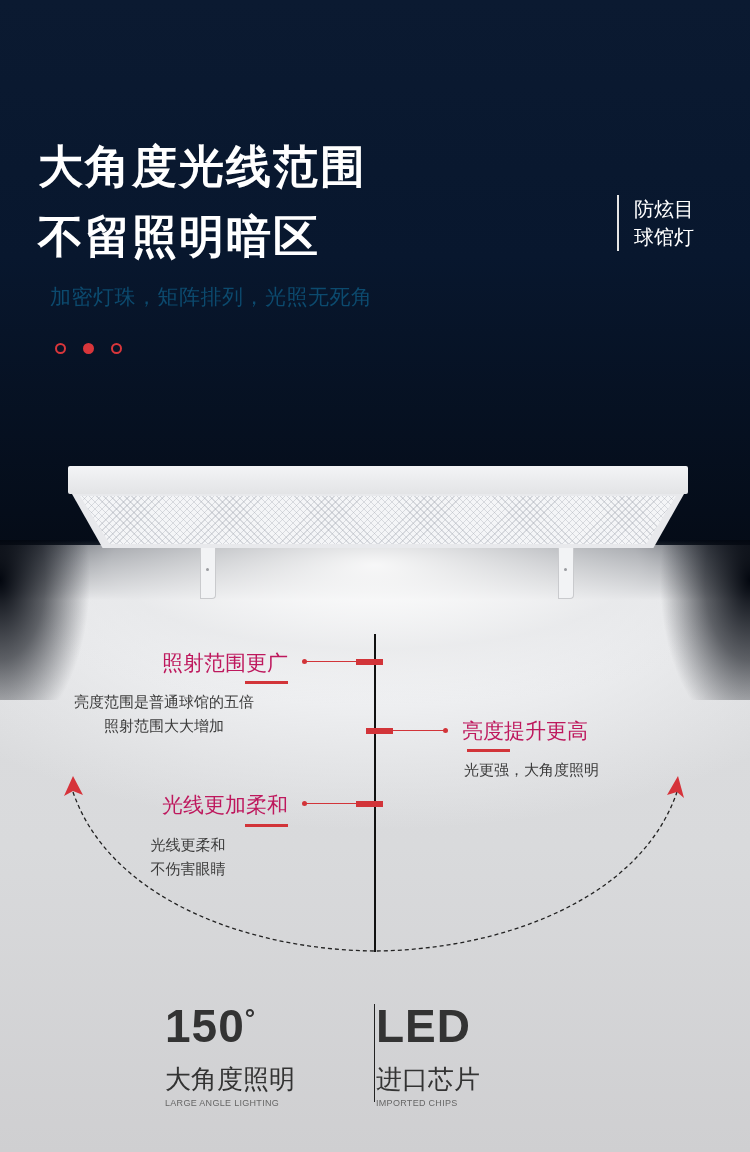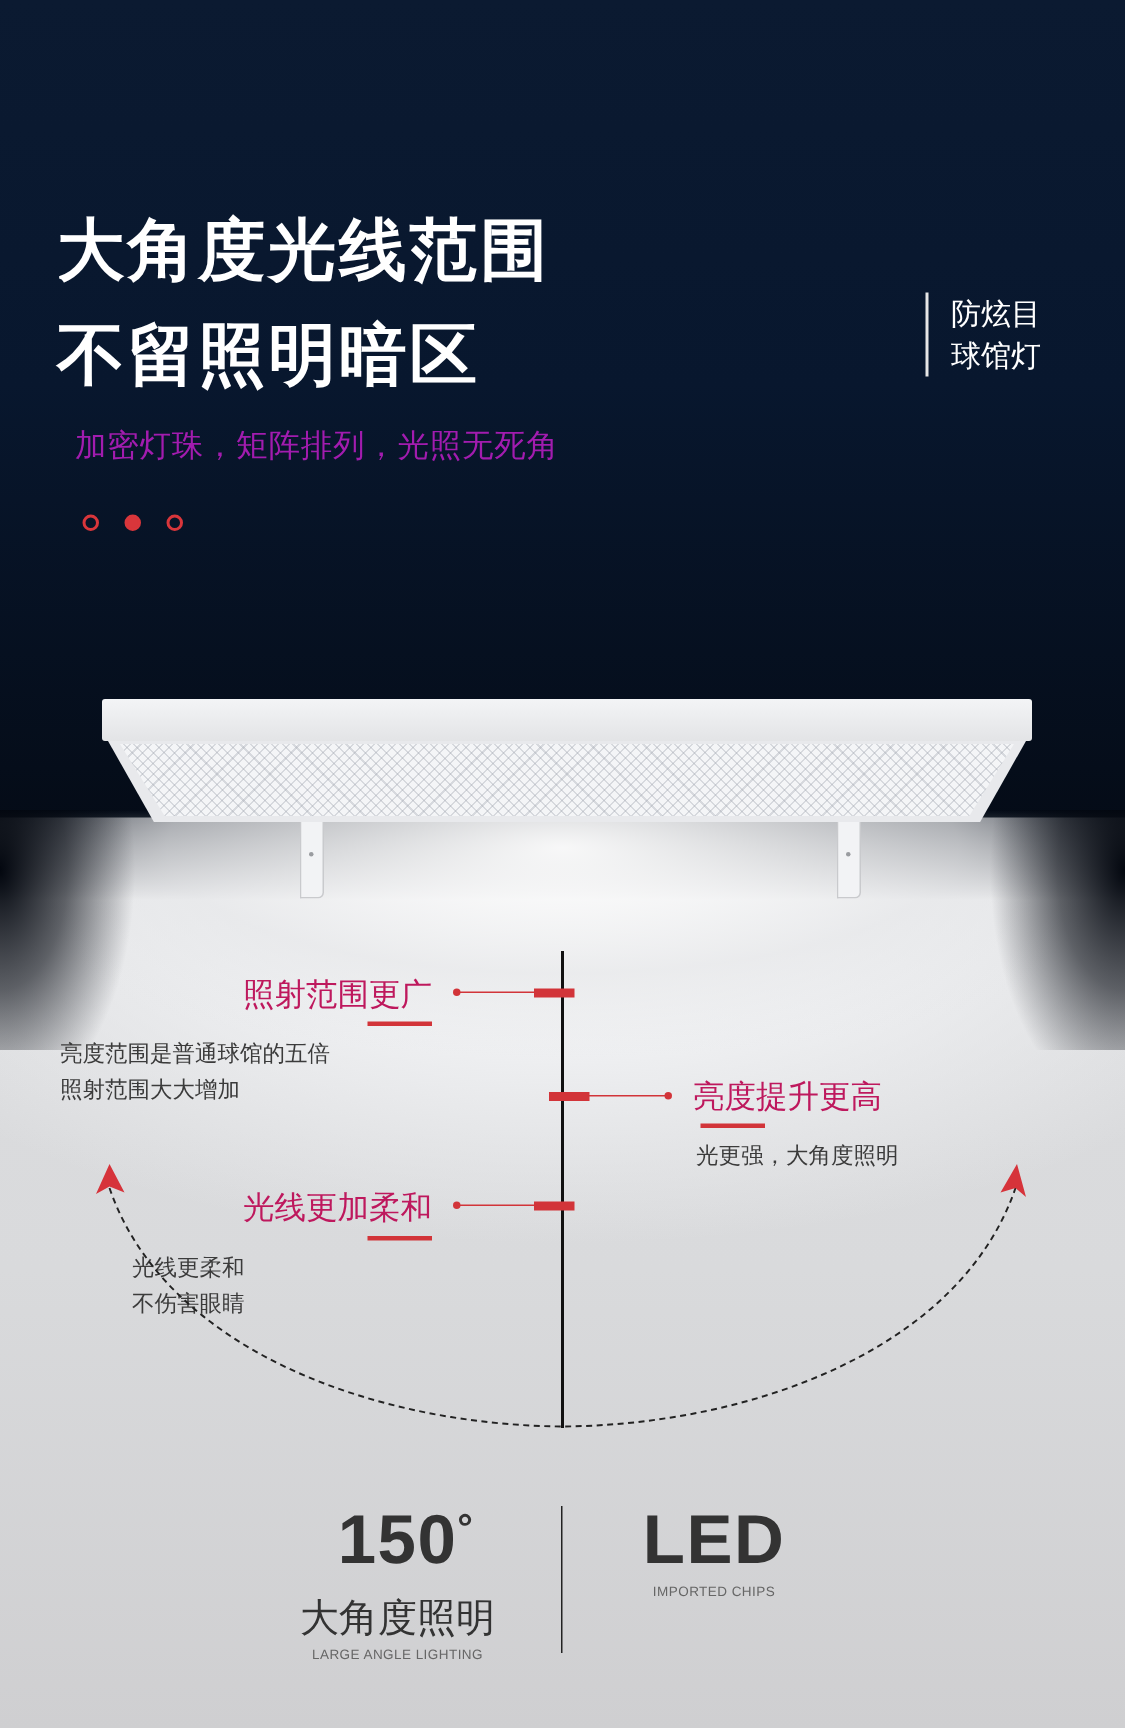--- a/index.html
+++ b/index.html
@@ -10,21 +10,21 @@
       radial-gradient(ellipse 520px 230px at 375px 60px, rgba(255,255,255,0.95) 0%, rgba(240,241,243,0.9) 45%, rgba(220,221,223,0) 100%),
       linear-gradient(180deg,#dcdddf 0%,#d9dadc 50%,#cfcfd1 100%);
     -webkit-mask-image:linear-gradient(180deg,rgba(0,0,0,0) 0px,#000 60px);
     mask-image:linear-gradient(180deg,rgba(0,0,0,0) 0px,#000 60px);}
   .beam{position:absolute;left:0;top:545px;width:750px;height:200px;
     background:radial-gradient(ellipse 440px 140px at 375px 20px, rgba(255,255,255,0.95) 0%, rgba(230,231,233,0.7) 60%, rgba(220,221,223,0) 100%);}
   .side-shade-l{position:absolute;left:0;top:540px;width:90px;height:160px;background:radial-gradient(ellipse 90px 160px at 0 40px,#03070f 0%,rgba(3,7,15,0.6) 50%,rgba(3,7,15,0) 100%);}
   .side-shade-r{position:absolute;right:0;top:540px;width:90px;height:160px;background:radial-gradient(ellipse 90px 160px at 90px 40px,#03070f 0%,rgba(3,7,15,0.6) 50%,rgba(3,7,15,0) 100%);}
 
   .title{position:absolute;left:38px;top:132px;color:#fff;font-size:45px;font-weight:bold;line-height:70px;letter-spacing:2px;}
-  .subtitle{position:absolute;left:50px;top:283px;color:#a21caf;font-size:21px;letter-spacing:0.5px;}
+  .subtitle{position:absolute;left:50px;top:283px;color:#0c4a6e;font-size:21px;letter-spacing:0.5px;}
   .dots{position:absolute;left:55px;top:343px;display:flex;gap:17px;}
   .dot{width:7px;height:7px;border:2px solid #d9363b;border-radius:50%;box-sizing:content-box;}
   .dot.active{background:#d9363b;}
   .tag{position:absolute;left:617px;top:195px;border-left:2px solid #e6e6e6;padding-left:15px;height:56px;color:#fff;font-size:20px;line-height:28px;}
 
   .fixture{position:absolute;left:68px;top:466px;width:620px;height:120px;}
   .fx-top{position:absolute;left:0;top:0;width:620px;height:28px;background:linear-gradient(180deg,#f3f4f6,#e3e4e6);border-radius:2px;}
   .fx-panel{position:absolute;left:4px;top:28px;width:612px;height:54px;background:#e8e9ec;clip-path:polygon(0 0,100% 0,95% 100%,5% 100%);}
   .fx-grid{position:absolute;left:12px;top:30px;width:596px;height:48px;clip-path:polygon(0 0,100% 0,95% 100%,5% 100%);
     background-image:
@@ -36,26 +36,26 @@
 
   .axis{position:absolute;left:374px;top:634px;width:2px;height:318px;background:#111;}
   .tick{position:absolute;height:6px;width:27px;background:#d23439;}
   .leader{position:absolute;height:1px;background:#d23439;}
   .ldot{position:absolute;width:5px;height:5px;border-radius:50%;background:#d23439;}
 
   .feat-title{position:absolute;color:#be185d;font-size:21px;}
   .feat-title.right{text-align:right;}
   .underline{position:absolute;height:3px;width:43px;background:#d23439;}
   .feat-desc{position:absolute;color:#3b3b3b;font-size:15px;line-height:24px;}
-  .feat-desc.right{text-align:left;}
+  .feat-desc.right{text-align:center;}
 
   .arc{position:absolute;left:0;top:760px;width:750px;height:200px;}
 
   .stats{position:absolute;left:0;top:1000px;width:750px;height:110px;}
-  .stat{position:absolute;top:0;width:200px;text-align:center;color:#333;}
+  .stat{position:absolute;top:0;width:200px;color:#333;}
   .stat .big{font-family:"Liberation Sans",sans-serif;font-size:46px;line-height:52px;font-weight:bold;letter-spacing:1px;position:relative;}
   .stat .deg{position:absolute;font-size:26px;top:-8px;}
   .stat .cn{font-size:26px;line-height:30px;margin-top:12px;}
   .stat .en{font-family:"Liberation Sans",sans-serif;font-size:9px;color:#666;letter-spacing:0.3px;margin-top:4px;}
   .stat-divider{position:absolute;left:374px;top:1004px;width:1px;height:98px;background:#222;}
 </style>
 </head>
 <body>
 
 <div class="bg-dark"></div>
@@ -132,16 +132,17 @@
 </svg>
 
 <div class="stats">
   <div class="stat" style="left:165px">
     <div class="big"><span>150</span><span class="deg">°</span></div>
     <div class="cn">大角度照明</div>
     <div class="en">LARGE ANGLE LIGHTING</div>
   </div>
   <div class="stat" style="left:376px">
     <div class="big">LED</div>
+    <div class="cn">进口芯片</div>
     <div class="en">IMPORTED CHIPS</div>
   </div>
 </div>
 <div class="stat-divider"></div>
 
 </body></html>

